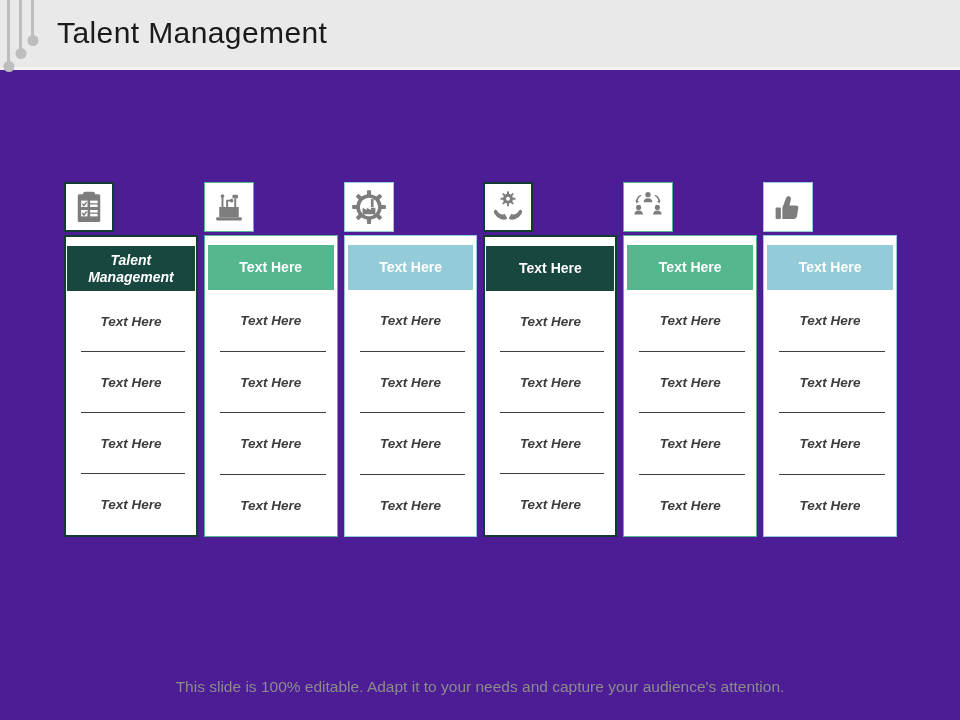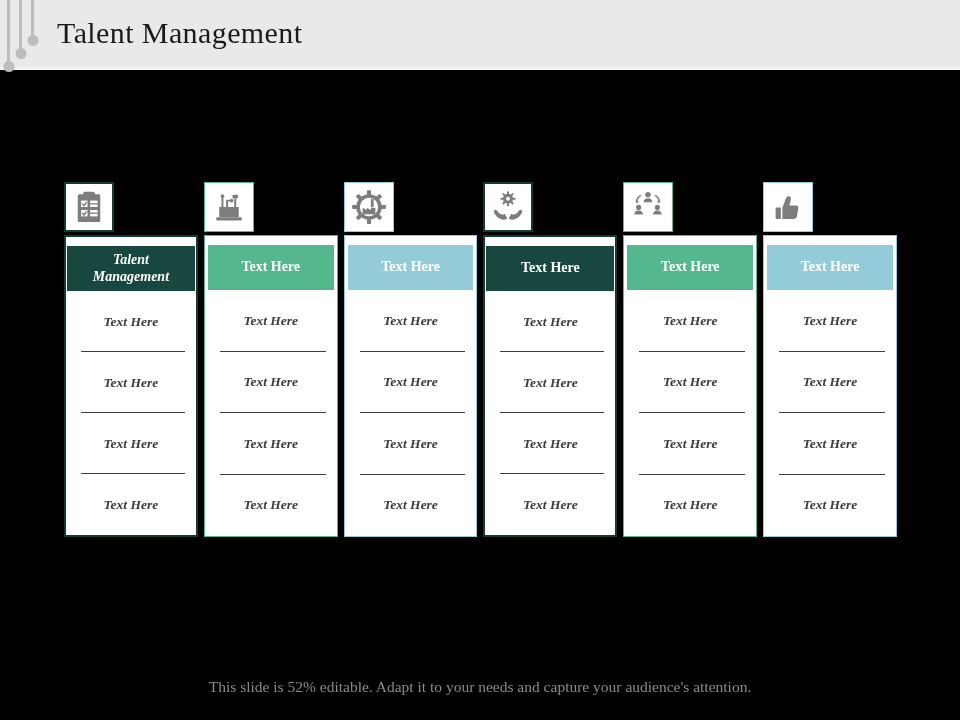--- a/index.html
+++ b/index.html
@@ -1,18 +1,18 @@
 <!DOCTYPE html>
 <html style="--titlebar-bg: #e9e9e9; --pin-gray: #bdbdbd; --dark-teal: #17473e; --dark-border: #133b34; --green: #54b78e; --light-blue: #93ccd8; --icon-gray: #7d7d7d; --body-text: #3d3d3d; --separator: #3e3e3e; --footer-text: #8b8b8b;"><head>
 <meta charset="utf-8">
 <style>
   html,body { margin:0; padding:0; background:#fff; }
   .slide {
-    position:relative; width:960px; height:720px; background:#000000;
-    font-family:Liberation Serif, serif; overflow:hidden;
+    position:relative; width:960px; height:720px; background:#4c1d95;
+    font-family:Liberation Sans, sans-serif; overflow:hidden;
   }
   
   .titlebar {
     position:absolute; left:0; top:0; right:0; height:67px;
     background:var(--titlebar-bg,#e9e9e9);
     border-bottom:3px solid #f3f3f3;
   }
   .page-title {
     position:absolute; left:57px; top:50%; transform:translateY(-52%);
     margin:0; font-size:30px; font-weight:normal; color:#1a1a1a; letter-spacing:.4px;
@@ -272,14 +272,14 @@
       <div class="rows">
             <div class="row">Text Here</div>
             <div class="row">Text Here</div>
             <div class="row">Text Here</div>
             <div class="row">Text Here</div>
           </div>
     </div>
   </div>
     </main>
 
-  <footer class="footer-note">This slide is 52% editable. Adapt it to your needs and capture your audience's attention.</footer>
+  <footer class="footer-note">This slide is 100% editable. Adapt it to your needs and capture your audience's attention.</footer>
 </div>
 
 </body></html>

